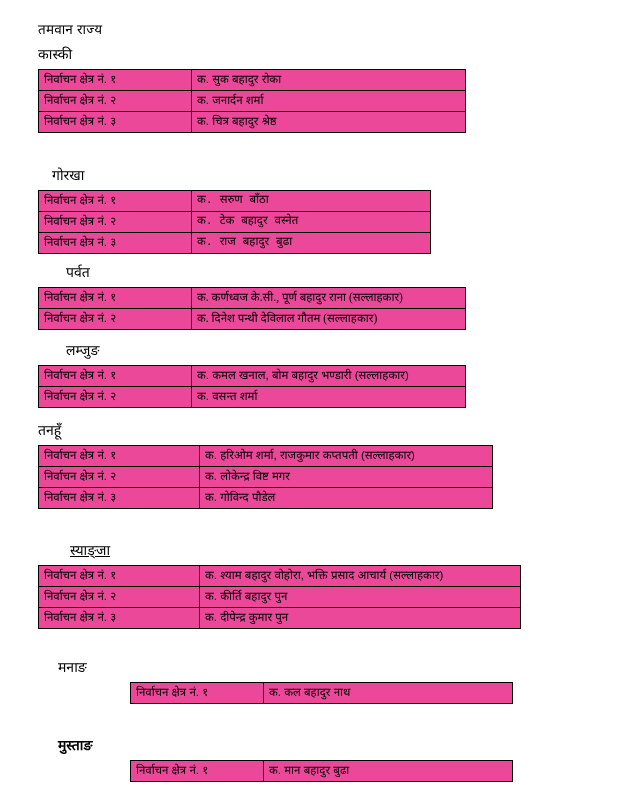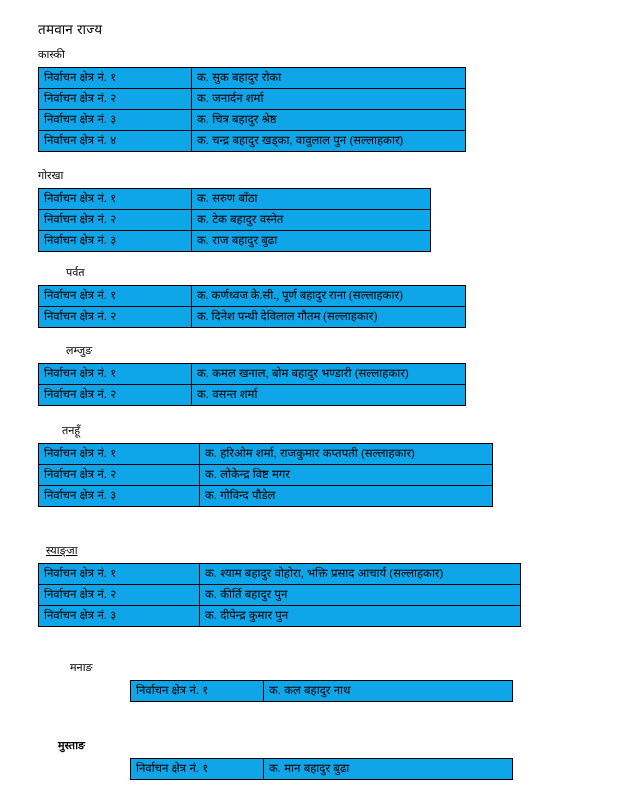--- a/index.html
+++ b/index.html
@@ -30,30 +30,30 @@
     font-weight: normal;
     letter-spacing: 0.2px;
     white-space: nowrap;
   }
   .section {
     position: absolute;
     left: 0;
     width: 620px;
   }
   .section-heading {
-    font-size: 11px;
+    font-size: 14px;
     font-weight: normal;
     white-space: nowrap;
     display: inline-block;
     margin: 0 0 6px 0;
   }
   table.district-table {
     border-collapse: collapse;
     table-layout: fixed;
-    background: #0ea5e9;
+    background: #ec4899;
   }
   table.district-table td {
     border: 1px solid #000000;
     font-size: 11.5px;
     line-height: 1.25;
     padding: 2px 5px 3px 5px;
     vertical-align: middle;
     white-space: nowrap;
     height: 15px;
   }
@@ -62,48 +62,48 @@
   }
   td.name-cell {
     white-space: nowrap;
   }
   
   #sec-kaski       { top: 44px;  left: 38px; }
   #sec-kaski table { width: 405px; }
   #sec-kaski td.name-cell { width: 263px; }
 
   #sec-gorkha       { top: 165px; left: 38px; }
-  #sec-gorkha .section-heading { }
+  #sec-gorkha .section-heading { margin-left: 14px; }
   #sec-gorkha table { width: 370px; }
-  #sec-gorkha td.name-cell { width: 228px; }
+  #sec-gorkha td.name-cell { width: 228px; font-family: Liberation Mono, monospace; }
 
   #sec-parbat       { top: 262px; left: 38px; }
   #sec-parbat .section-heading { margin-left: 28px; }
   #sec-parbat table { width: 405px; }
   #sec-parbat td.name-cell { width: 263px; font-family: Liberation Serif, serif; }
 
   #sec-lamjung      { top: 340px; left: 38px; }
   #sec-lamjung .section-heading { margin-left: 28px; }
   #sec-lamjung table { width: 405px; }
   #sec-lamjung td.name-cell { width: 263px; }
 
   #sec-tanahu       { top: 420px; left: 38px; }
-  #sec-tanahu .section-heading { margin-left: 24px; }
+  #sec-tanahu .section-heading { }
   #sec-tanahu table { width: 432px; }
   #sec-tanahu td.const-cell { width: 150px; }
   #sec-tanahu td.name-cell { width: 282px; }
 
   #sec-syangja      { top: 540px; left: 38px; }
-  #sec-syangja .section-heading { margin-left: 8px; text-decoration: underline; }
+  #sec-syangja .section-heading { margin-left: 32px; text-decoration: underline; }
   #sec-syangja table { width: 460px; }
   #sec-syangja td.const-cell { width: 150px; }
   #sec-syangja td.name-cell { width: 310px; }
 
   #sec-manang       { top: 657px; left: 38px; }
-  #sec-manang .section-heading { margin-left: 32px; }
+  #sec-manang .section-heading { margin-left: 20px; }
   #sec-manang table { margin-left: 92px; width: 360px; }
   #sec-manang td.const-cell { width: 122px; }
   #sec-manang td.name-cell { width: 238px; }
 
   #sec-mustang      { top: 735px; left: 38px; }
   #sec-mustang .section-heading { margin-left: 20px; font-weight: bold; }
   #sec-mustang table { margin-left: 92px; width: 360px; }
   #sec-mustang td.const-cell { width: 122px; }
   #sec-mustang td.name-cell { width: 238px; margin-top: 8px; }
 </style>
@@ -123,24 +123,20 @@
           <td class="name-cell">क. सुक बहादुर रोका</td>
         </tr>
         <tr>
           <td class="const-cell">निर्वाचन क्षेत्र नं. २</td>
           <td class="name-cell">क. जनार्दन शर्मा</td>
         </tr>
         <tr>
           <td class="const-cell">निर्वाचन क्षेत्र नं. ३</td>
           <td class="name-cell">क. चित्र बहादुर श्रेष्ठ</td>
         </tr>
-        <tr>
-          <td class="const-cell">निर्वाचन क्षेत्र नं. ४</td>
-          <td class="name-cell">क. चन्द्र बहादुर खड्का, वावुलाल पुन (सल्लाहकार)</td>
-        </tr>
       </tbody>
     </table>
   </div>
 
   <div class="section" id="sec-gorkha">
     <div class="section-heading">गोरखा</div>
     <table class="district-table">
       <tbody>
         <tr>
           <td class="const-cell">निर्वाचन क्षेत्र नं. १</td>

